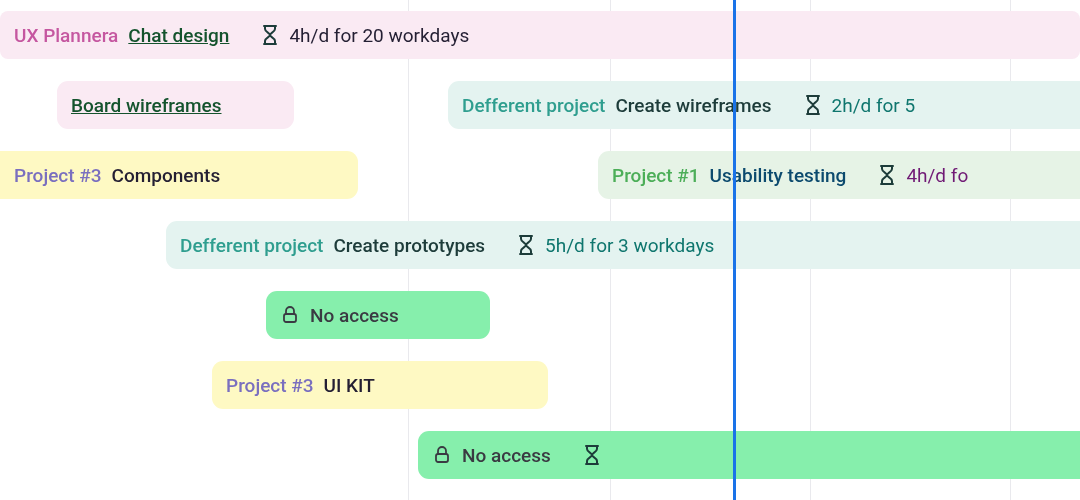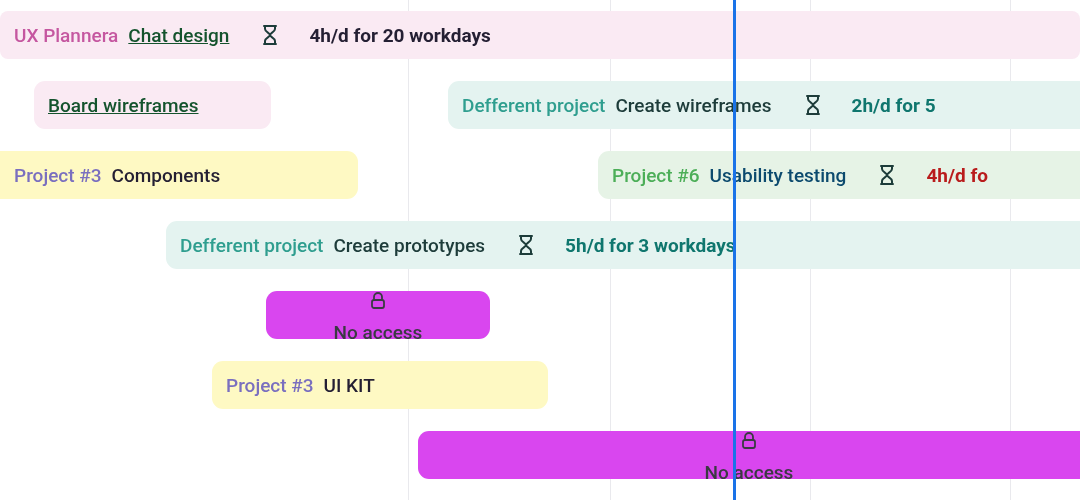--- a/index.html
+++ b/index.html
@@ -42,44 +42,44 @@
     display: flex;
     align-items: center;
     padding: 0 14px;
     font-size: 19px;
     gap: 10px;
     white-space: nowrap;
     overflow: hidden;
   }
   .task .project { font-weight: 500; }
   .task .title { font-weight: 500; }
-  .task .effort { font-weight: 700; margin-left: 20px; }
+  .task .effort { font-weight: 400; }
   .task .icon { display: inline-flex; align-items: center; }
 
   
   .pink   { background: #faeaf3; }
   .pink   .project { color: #c557a0; }
   .pink   .title   { color: #14532d; text-decoration: underline; }
   .pink   .effort  { color: #241f33; }
 
   .teal   { background: #e4f3f0; }
   .teal   .project { color: #2f9e8f; }
   .teal   .title   { color: #1d3c3a; }
   .teal   .effort  { color: #0f766e; }
 
   .purple { background: #fef9c3; }
   .purple .project { color: #7a6fbf; }
   .purple .title   { color: #241f33; }
 
   .green  { background: #e6f3e6; }
   .green  .project { color: #4cae58; }
   .green  .title   { color: #0c4a6e; }
-  .green  .effort  { color: #b91c1c; }
+  .green  .effort  { color: #701a75; }
 
-  .grey   { background: #d946ef; flex-direction: column; }
+  .grey   { background: #86efac; }
   .grey   .title  { color: #3a3a42; }
   .grey   .effort { color: #2f2f36; }
 
   svg { display: block; }
 </style>
 </head>
 <body>
 
 <div class="rows" id="rows">
     <div class="row">
@@ -88,41 +88,41 @@
         <span class="title">Chat design</span>
         <span class="icon" style="margin-left: 22px;">
           <svg width="18" height="22" viewBox="0 0 18 22" fill="none" stroke="#1d3c3a" stroke-width="2" stroke-linecap="round" stroke-linejoin="round">
             <path d="M3 2h12M3 20h12M4 2v3c0 3 5 4 5 6s-5 3-5 6v3M14 2v3c0 3-5 4-5 6s5 3 5 6v3"></path>
           </svg>
         </span>
         <span class="effort">4h/d for 20 workdays</span>
       </div>
     </div>
     <div class="row">
-      <div class="task pink" style="left: 34px; width: 237px; top: 11px;">
+      <div class="task pink" style="left: 57px; width: 237px; top: 11px;">
         <span class="title">Board wireframes</span>
       </div>
       <div class="task teal" style="left: 448px; width: 632px; top: 11px; border-top-right-radius: 0px; border-bottom-right-radius: 0px;">
         <span class="project">Defferent project</span>
         <span class="title">Create wireframes</span>
         <span class="icon" style="margin-left: 22px;">
           <svg width="18" height="22" viewBox="0 0 18 22" fill="none" stroke="#1d3c3a" stroke-width="2" stroke-linecap="round" stroke-linejoin="round">
             <path d="M3 2h12M3 20h12M4 2v3c0 3 5 4 5 6s-5 3-5 6v3M14 2v3c0 3-5 4-5 6s5 3 5 6v3"></path>
           </svg>
         </span>
         <span class="effort">2h/d for 5</span>
       </div>
     </div>
     <div class="row">
       <div class="task purple" style="left: 0px; width: 358px; top: 11px; border-top-left-radius: 0px; border-bottom-left-radius: 0px;">
         <span class="project">Project #3</span>
         <span class="title">Components</span>
       </div>
       <div class="task green" style="left: 598px; width: 482px; top: 11px; border-top-right-radius: 0px; border-bottom-right-radius: 0px;">
-        <span class="project">Project #6</span>
+        <span class="project">Project #1</span>
         <span class="title">Usability testing</span>
         <span class="icon" style="margin-left: 22px;">
           <svg width="18" height="22" viewBox="0 0 18 22" fill="none" stroke="#1d3c3a" stroke-width="2" stroke-linecap="round" stroke-linejoin="round">
             <path d="M3 2h12M3 20h12M4 2v3c0 3 5 4 5 6s-5 3-5 6v3M14 2v3c0 3-5 4-5 6s5 3 5 6v3"></path>
           </svg>
         </span>
         <span class="effort">4h/d fo</span>
       </div>
     </div>
     <div class="row">

